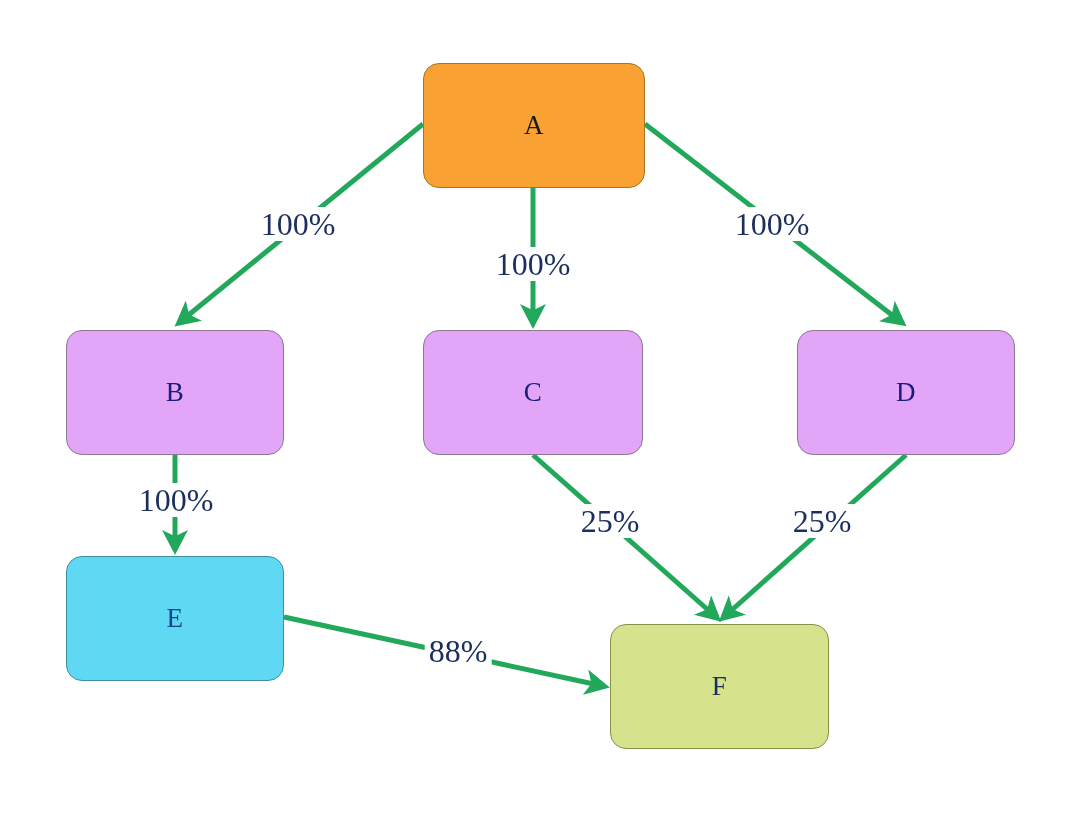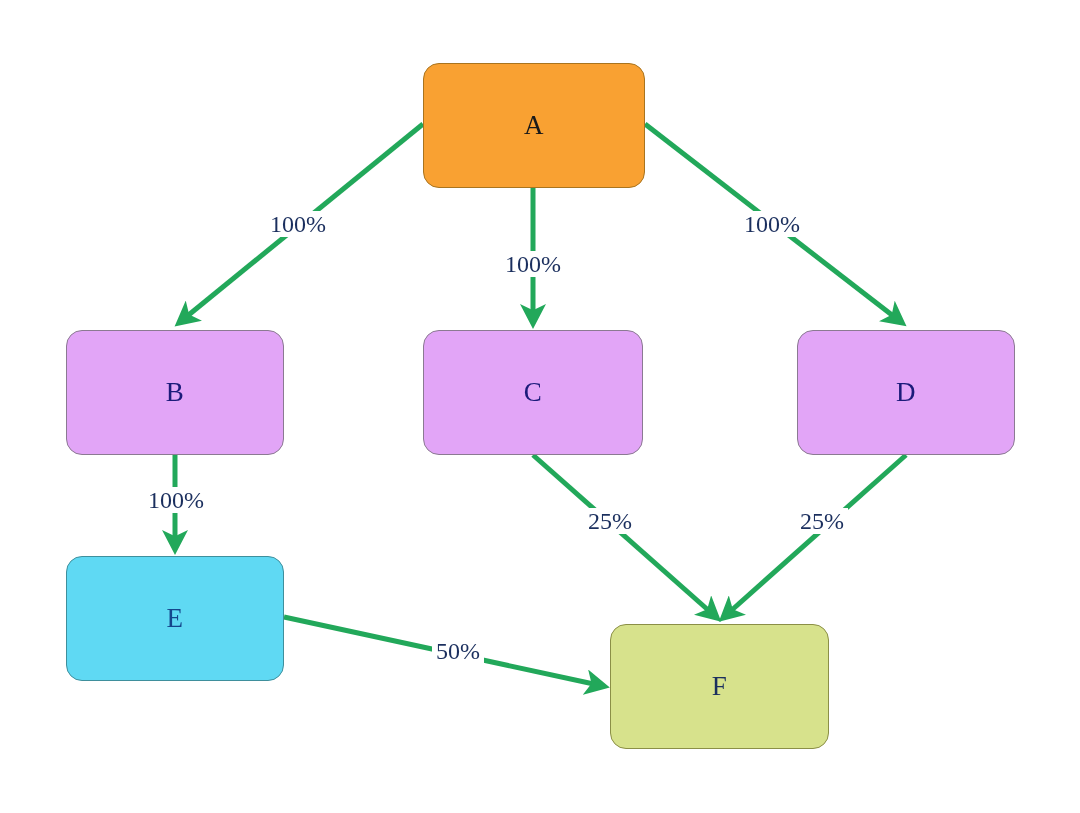--- a/index.html
+++ b/index.html
@@ -35,21 +35,21 @@
     border-style: solid;
     border-width: 1.5px;
     font-size: 27px;
     line-height: 1;
     letter-spacing: 0.5px;
     user-select: none;
   }
   .edge-label {
     position: absolute;
     color: #1b2f5e;
-    font-size: 24px;
+    font-size: 32px;
     line-height: 1;
     white-space: nowrap;
     transform: translate(-50%, -50%);
     background: #ffffff;
     padding: 1px 4px;
     user-select: none;
     text-align: center;
   }
 </style>
 </head>
@@ -92,15 +92,15 @@
   <div class="node" style="left: 610px; top: 624px; width: 219px; height: 125px; background: rgb(215, 226, 140); border-color: rgb(139, 143, 71); color: rgb(27, 47, 94);">
     <span>F</span>
   </div>
 
   <div class="edge-label" style="left: 298px; top: 224px; color: rgb(27, 47, 94);">100%</div>
   <div class="edge-label" style="left: 533px; top: 264px; color: rgb(27, 47, 94);">100%</div>
   <div class="edge-label" style="left: 772px; top: 224px; color: rgb(27, 47, 94);">100%</div>
   <div class="edge-label" style="left: 176px; top: 500px; color: rgb(27, 47, 94);">100%</div>
   <div class="edge-label" style="left: 610px; top: 521px; color: rgb(27, 47, 94);">25%</div>
   <div class="edge-label" style="left: 822px; top: 521px; color: rgb(27, 47, 94);">25%</div>
-  <div class="edge-label" style="left: 458px; top: 651px; color: rgb(27, 47, 94);">50%</div>
+  <div class="edge-label" style="left: 458px; top: 651px; color: rgb(27, 47, 94);">88%</div>
 
 </div>
 
 </body></html>

